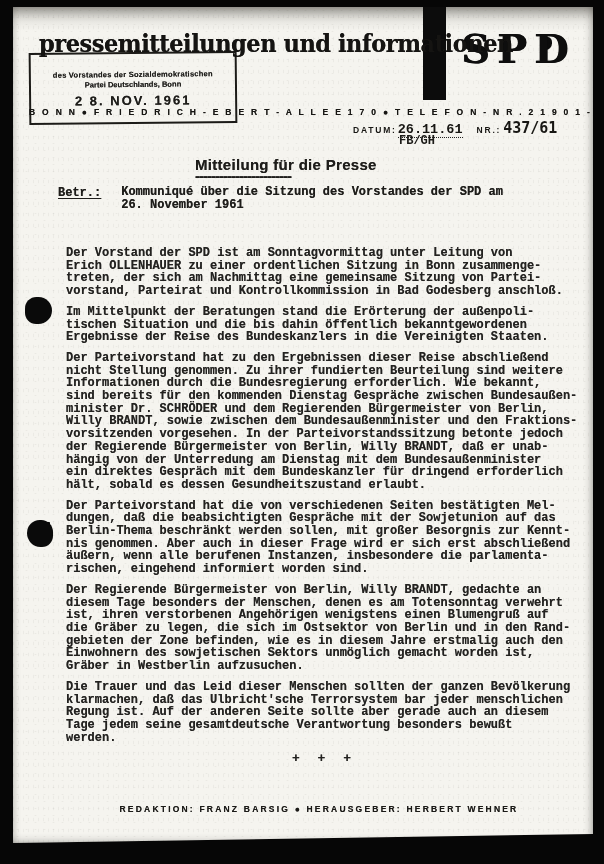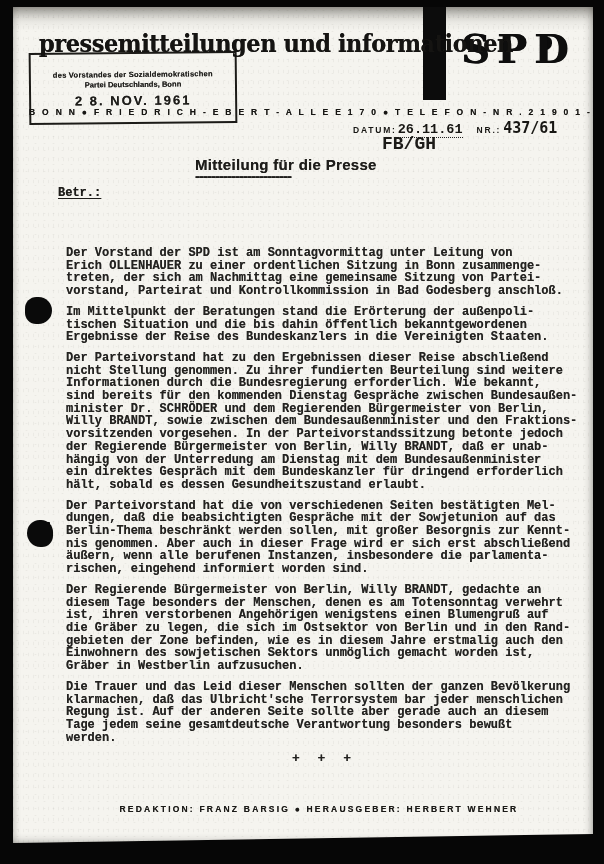--- a/index.html
+++ b/index.html
@@ -69,22 +69,22 @@
     position:absolute;left:340px;top:112px;white-space:nowrap;color:#171613;
   }
   .datum-label,.nr-label{font-size:8.5px;font-weight:bold;letter-spacing:1.8px;}
   .datum-value{
     font-family:"Liberation Mono",monospace;font-size:13.5px;font-weight:bold;
     border-bottom:1.5px dotted #222;padding-bottom:0;margin-left:1px;
   }
   .nr-label{margin-left:14px;}
   .nr-value{font-family:"DejaVu Sans Mono",monospace;font-size:15px;font-weight:bold;margin-left:2px;}
   .ref-code{
-    position:absolute;left:369px;top:127px;
-    font-family:"Liberation Mono",monospace;font-size:18px;font-weight:bold;color:#1c1b18;
+    position:absolute;left:386px;top:127px;
+    font-family:"Liberation Mono",monospace;font-size:12px;font-weight:bold;color:#1c1b18;
   }
   
   .press-heading{
     position:absolute;left:182px;top:152px;color:#1e1d1a;
     font-family:Liberation Sans, sans-serif;font-size:15px;font-weight:bold;
     letter-spacing:0.3px;line-height:11px;
     text-shadow:0 0 0.5px rgba(0,0,0,0.7);
   }
   .press-heading .dashes{letter-spacing:-1px;font-weight:bold;}
   .betr-row{
@@ -150,20 +150,22 @@
   </div>
   <div class="ref-code">FB/GH</div>
 
   <div class="press-heading">
     <div>Mitteilung für die Presse</div>
     <div class="dashes">------------------------</div>
   </div>
 
   <div class="betr-row">
     <span class="betr-label">Betr.:</span>
+    <span class="betr-title">Kommuniqué über die Sitzung des Vorstandes der SPD am
+26. November 1961</span>
   </div>
 
   <div class="body-text">
     <p class="para">Der Vorstand der SPD ist am Sonntagvormittag unter Leitung von
 Erich OLLENHAUER zu einer ordentlichen Sitzung in Bonn zusammenge-
 treten, der sich am Nachmittag eine gemeinsame Sitzung von Partei-
 vorstand, Parteirat und Kontrollkommission in Bad Godesberg anschloß.</p>
     <p class="para">Im Mittelpunkt der Beratungen stand die Erörterung der außenpoli-
 tischen Situation und die bis dahin öffentlich bekanntgewordenen
 Ergebnisse der Reise des Bundeskanzlers in die Vereinigten Staaten.</p>

